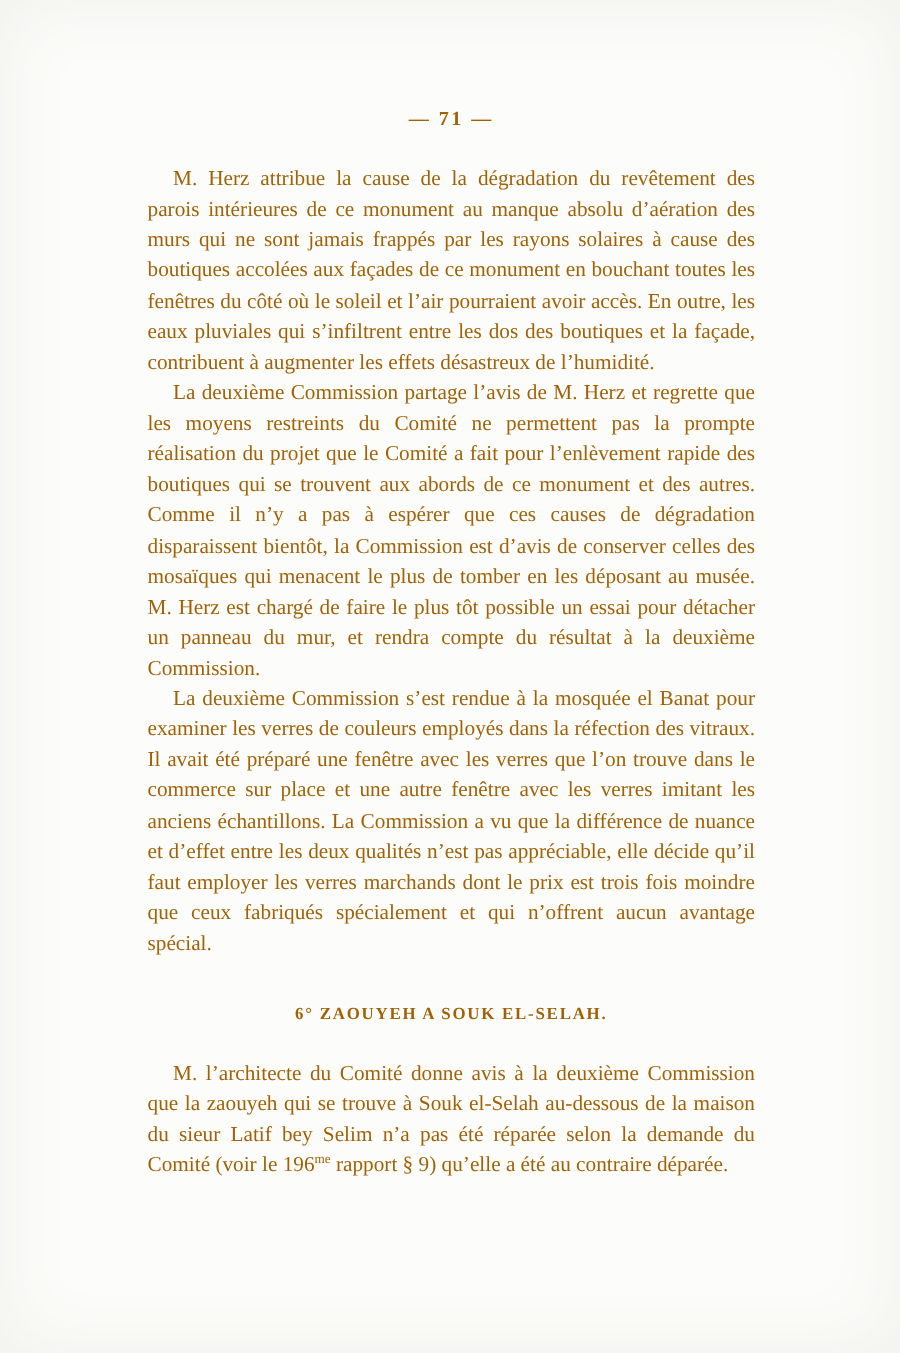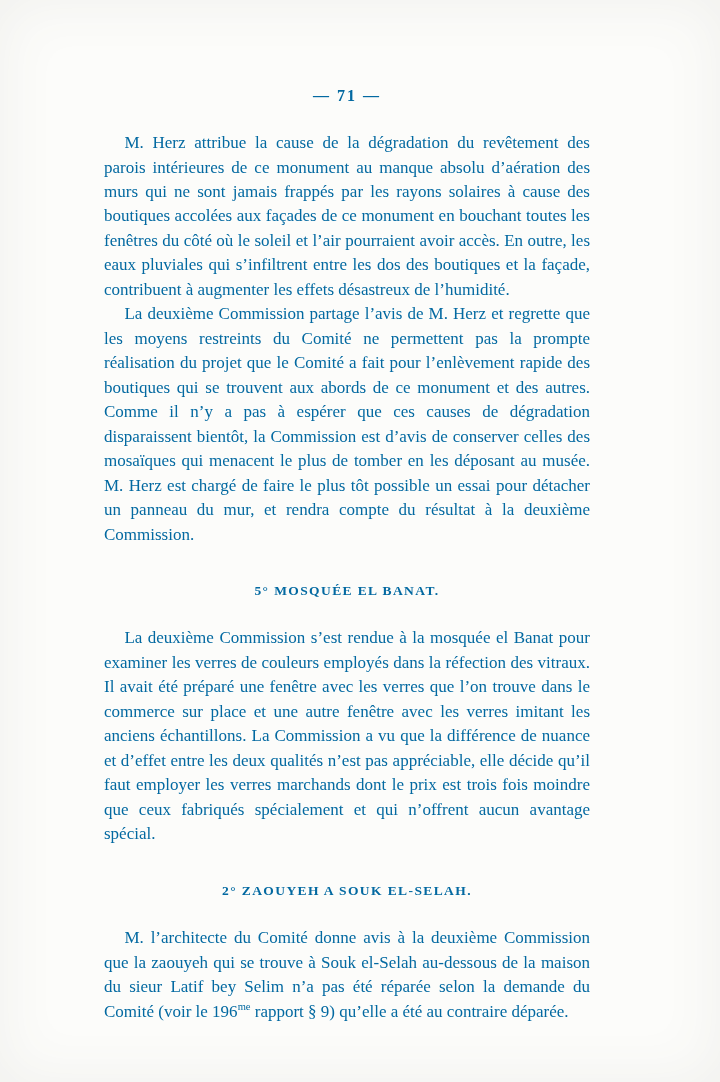--- a/index.html
+++ b/index.html
@@ -17,23 +17,23 @@
     width: 720px;
     height: 1082px;
     background: #fcfcfa;
     box-sizing: border-box;
     box-shadow: inset 0 0 60px rgba(90, 85, 70, 0.07);
     overflow: hidden;
   }
   .text-block {
     position: absolute;
     top: 84px;
-    left: 104px;
+    left: 118px;
     width: 486px;
-    color: #0369a1;
+    color: #a16207;
     font-size: 17px;
     line-height: 1.44;
     text-align: justify;
   }
   .page-number {
     text-align: center;
     font-weight: bold;
     font-size: 16px;
     letter-spacing: 2px;
     margin: 0 0 24px 0;
@@ -62,22 +62,21 @@
 
 <div class="scan-page">
   <div class="text-block">
 
     <div class="page-number">— 71 —</div>
 
     <p class="body-par">M. Herz attribue la cause de la dégradation du revêtement des parois intérieures de ce monument au manque absolu d’aération des murs qui ne sont jamais frappés par les rayons solaires à cause des boutiques accolées aux façades de ce monument en bouchant toutes les fenêtres du côté où le soleil et l’air pourraient avoir accès. En outre, les eaux pluviales qui s’infiltrent entre les dos des boutiques et la façade, contribuent à augmenter les effets désastreux de l’humidité.</p>
 
     <p class="body-par">La deuxième Commission partage l’avis de M. Herz et regrette que les moyens restreints du Comité ne permettent pas la prompte réalisation du projet que le Comité a fait pour l’enlèvement rapide des boutiques qui se trouvent aux abords de ce monument et des autres. Comme il n’y a pas à espérer que ces causes de dégradation disparaissent bientôt, la Commission est d’avis de conserver celles des mosaïques qui menacent le plus de tomber en les déposant au musée. M. Herz est chargé de faire le plus tôt possible un essai pour détacher un panneau du mur, et rendra compte du résultat à la deuxième Commission.</p>
 
-    <div class="section-heading">5° MOSQUÉE EL BANAT.</div>
 
     <p class="body-par">La deuxième Commission s’est rendue à la mosquée el Banat pour examiner les verres de couleurs employés dans la réfection des vitraux. Il avait été préparé une fenêtre avec les verres que l’on trouve dans le commerce sur place et une autre fenêtre avec les verres imitant les anciens échantillons. La Commission a vu que la différence de nuance et d’effet entre les deux qualités n’est pas appréciable, elle décide qu’il faut employer les verres marchands dont le prix est trois fois moindre que ceux fabriqués spécialement et qui n’offrent aucun avantage spécial.</p>
 
-    <div class="section-heading">2° ZAOUYEH A SOUK EL-SELAH.</div>
+    <div class="section-heading">6° ZAOUYEH A SOUK EL-SELAH.</div>
 
     <p class="body-par"><span>M. l’architecte du Comité donne avis à la deuxième Commission que la zaouyeh qui se trouve à Souk el-Selah au-dessous de la maison du sieur Latif bey Selim n’a pas été réparée selon la demande du Comité (voir le 196</span><sup class="ordinal">me</sup><span> rapport § 9) qu’elle a été au contraire déparée.</span></p>
 
   </div>
 </div>
 
 </body></html>

